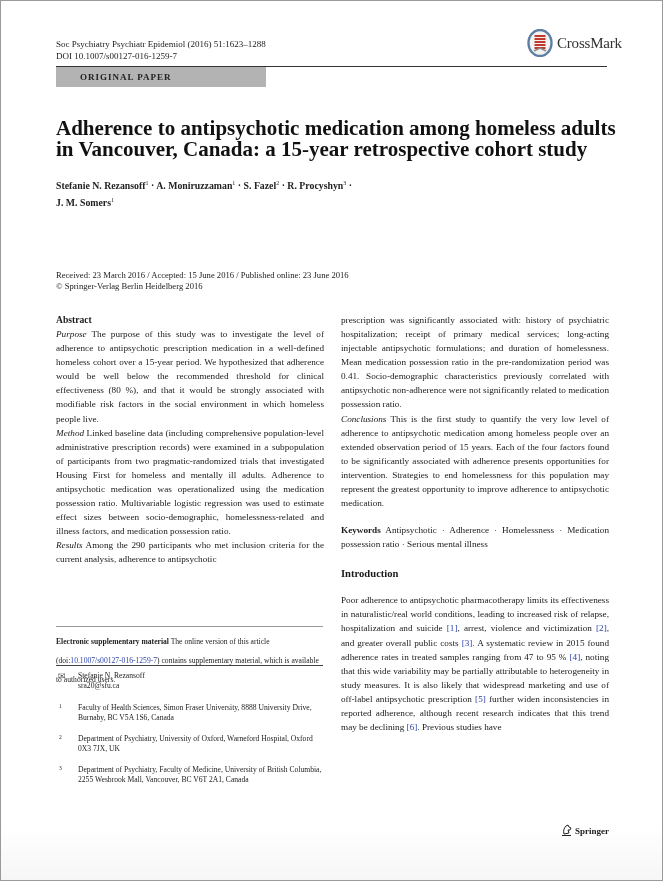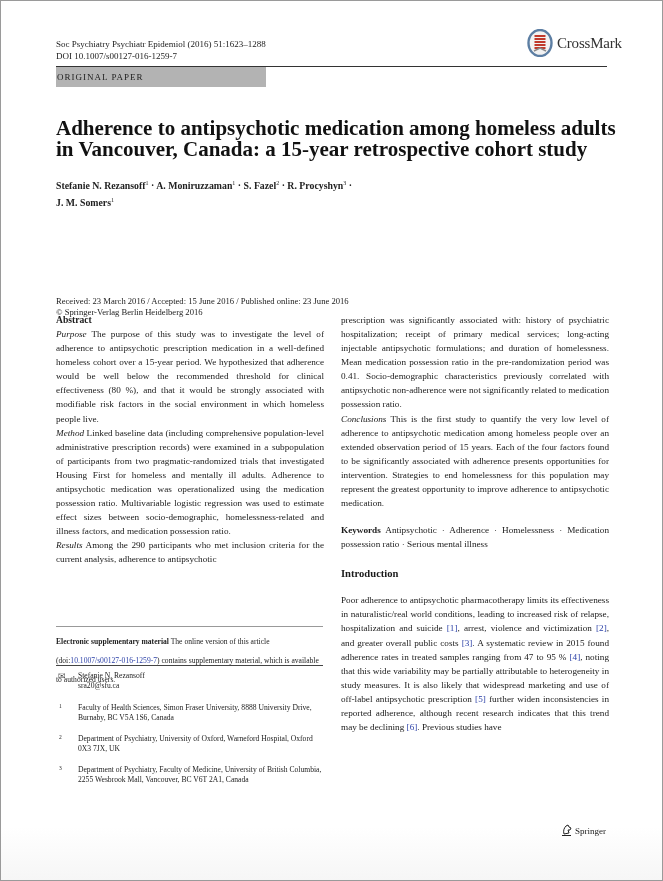--- a/index.html
+++ b/index.html
@@ -15,49 +15,49 @@
     border: 1px solid #9a9a9a;
     background: linear-gradient(#ffffff 0%, #ffffff 94%, #f6f6f6 100%);
   }
   .abs { position: absolute; }
   .journal-line { left: 56px; top: 38px; font-size: 9px; line-height: 12px; color: #222; }
   .crossmark { left: 527px; top: 29px; width: 110px; height: 28px; display: flex; align-items: center; gap: 4px; }
   .crossmark-label { font-size: 15px; color: #333; letter-spacing: -0.2px; }
   .rule-top { left: 56px; top: 66px; width: 551px; height: 0; border-top: 1.2px solid #333; }
   .orig-paper-bar {
     left: 56px; top: 67px; width: 210px; height: 20px; background: #b3b3b3;
-    font-size: 9px; letter-spacing: 1px; line-height: 20px; padding-left: 1px; box-sizing: border-box;
-    color: #222; font-weight: normal;
+    font-size: 9px; letter-spacing: 1px; line-height: 20px; padding-left: 24px; box-sizing: border-box;
+    color: #222; font-weight: bold;
   }
   .title {
     left: 56px; top: 118px; width: 560px; font-size: 21px; line-height: 21px; font-weight: bold; color: #111;
   }
   .authors { left: 56px; top: 176px; width: 520px; font-size: 9.8px; line-height: 15px; font-weight: bold; color: #222; }
   .authors sup { font-size: 6px; font-weight: normal; vertical-align: 4px; }
-  .dates { left: 56px; top: 270px; font-size: 8.6px; line-height: 11px; color: #222; margin-top: 26px; }
+  .dates { left: 56px; top: 270px; font-size: 8.6px; line-height: 11px; color: #222; }
   .col-left { left: 56px; top: 313px; width: 268px; font-size: 9.2px; line-height: 14.08px; text-align: justify; }
   .col-right { left: 341px; top: 313px; width: 268px; font-size: 9.2px; line-height: 14.08px; text-align: justify; }
   .abstract-head { font-weight: bold; font-size: 9.6px; }
   .para-label { font-style: italic; }
   .footnote-rule { left: 56px; top: 626px; width: 267px; height: 0; border-top: 1.4px solid #999; }
   .supp { left: 56px; top: 632px; width: 268px; font-size: 7.6px; line-height: 19px; color: #222; }
   .supp b { font-weight: bold; }
   .link { color: #2a3fa6; }
   .footnote-rule2 { left: 56px; top: 665px; width: 267px; height: 0; border-top: 1px solid #444; }
   .corr { left: 56px; top: 671px; width: 268px; font-size: 7.6px; line-height: 10.4px; color: #222; }
   .corr .mail-icon { position: absolute; left: 2px; top: 0px; font-size: 9px; line-height: 10px; color: #444; }
   .corr .corr-text { position: absolute; left: 22px; top: 0; }
   .affil { left: 56px; width: 268px; font-size: 7.6px; line-height: 10.4px; color: #222; }
   .affil .num { position: absolute; left: 3px; top: -2px; font-size: 5.5px; }
   .affil .txt { position: absolute; left: 22px; top: 0; width: 246px; }
   .keywords { margin-top: 13px; }
   .keywords b { font-weight: bold; }
   .section-head { font-weight: bold; font-size: 10.6px; margin-top: 16px; margin-bottom: 12px; }
   .cite { color: #2a3fa6; }
-  .springer { left: 561px; top: 824px; display: flex; align-items: center; gap: 2px; font-size: 9px; color: #222; font-weight: normal; }
+  .springer { left: 561px; top: 824px; display: flex; align-items: center; gap: 2px; font-size: 9px; color: #222; font-weight: bold; }
 </style>
 </head>
 <body>
 
 <div class="page-frame"></div>
 
 <div class="abs journal-line">
   <div>Soc Psychiatry Psychiatr Epidemiol (2016) 51:1623–1288</div>
   <div>DOI 10.1007/s00127-016-1259-7</div>
 </div>

